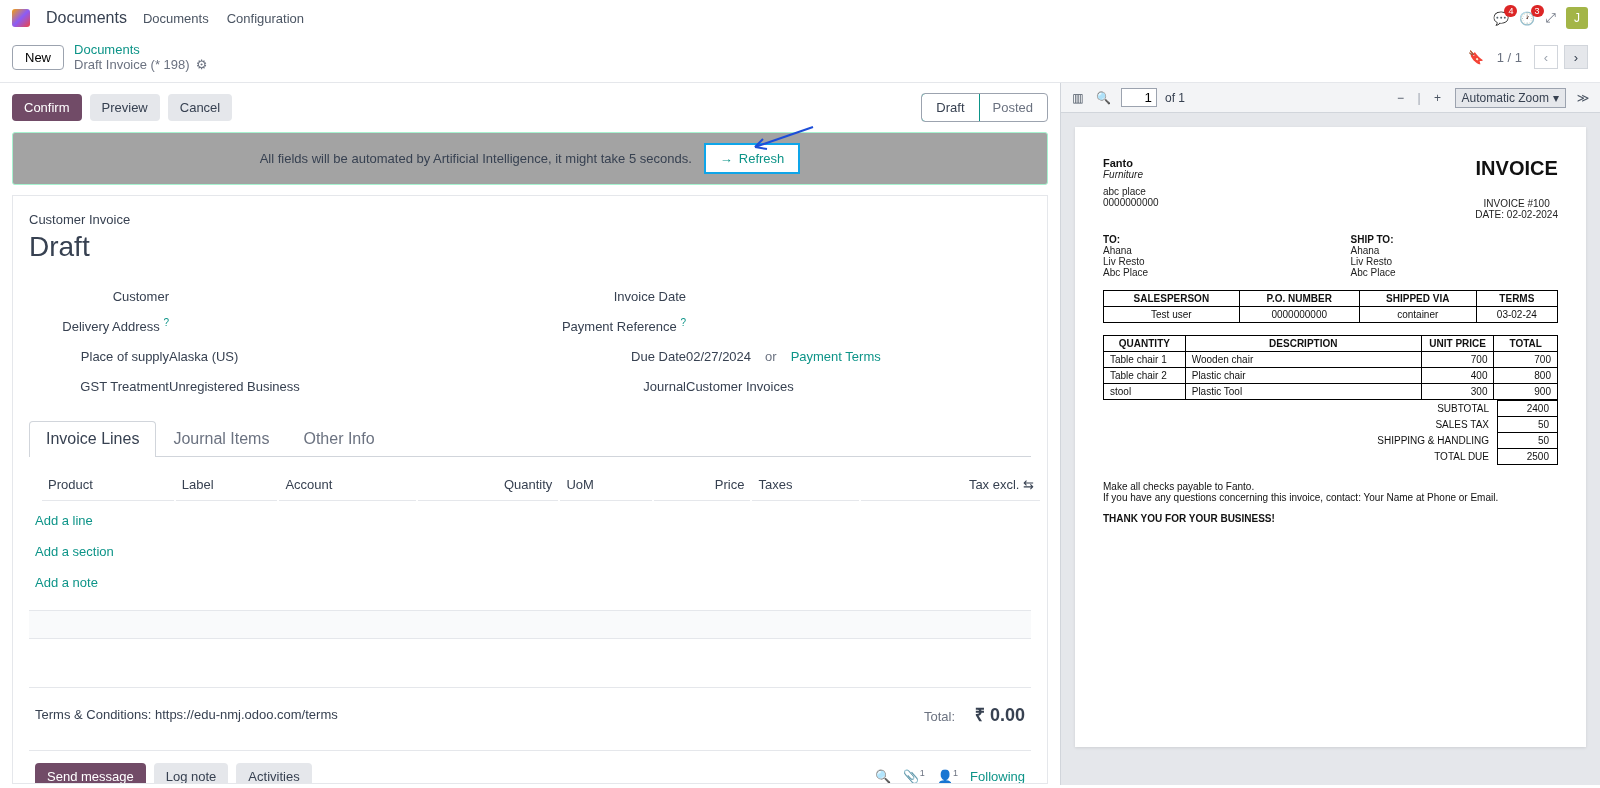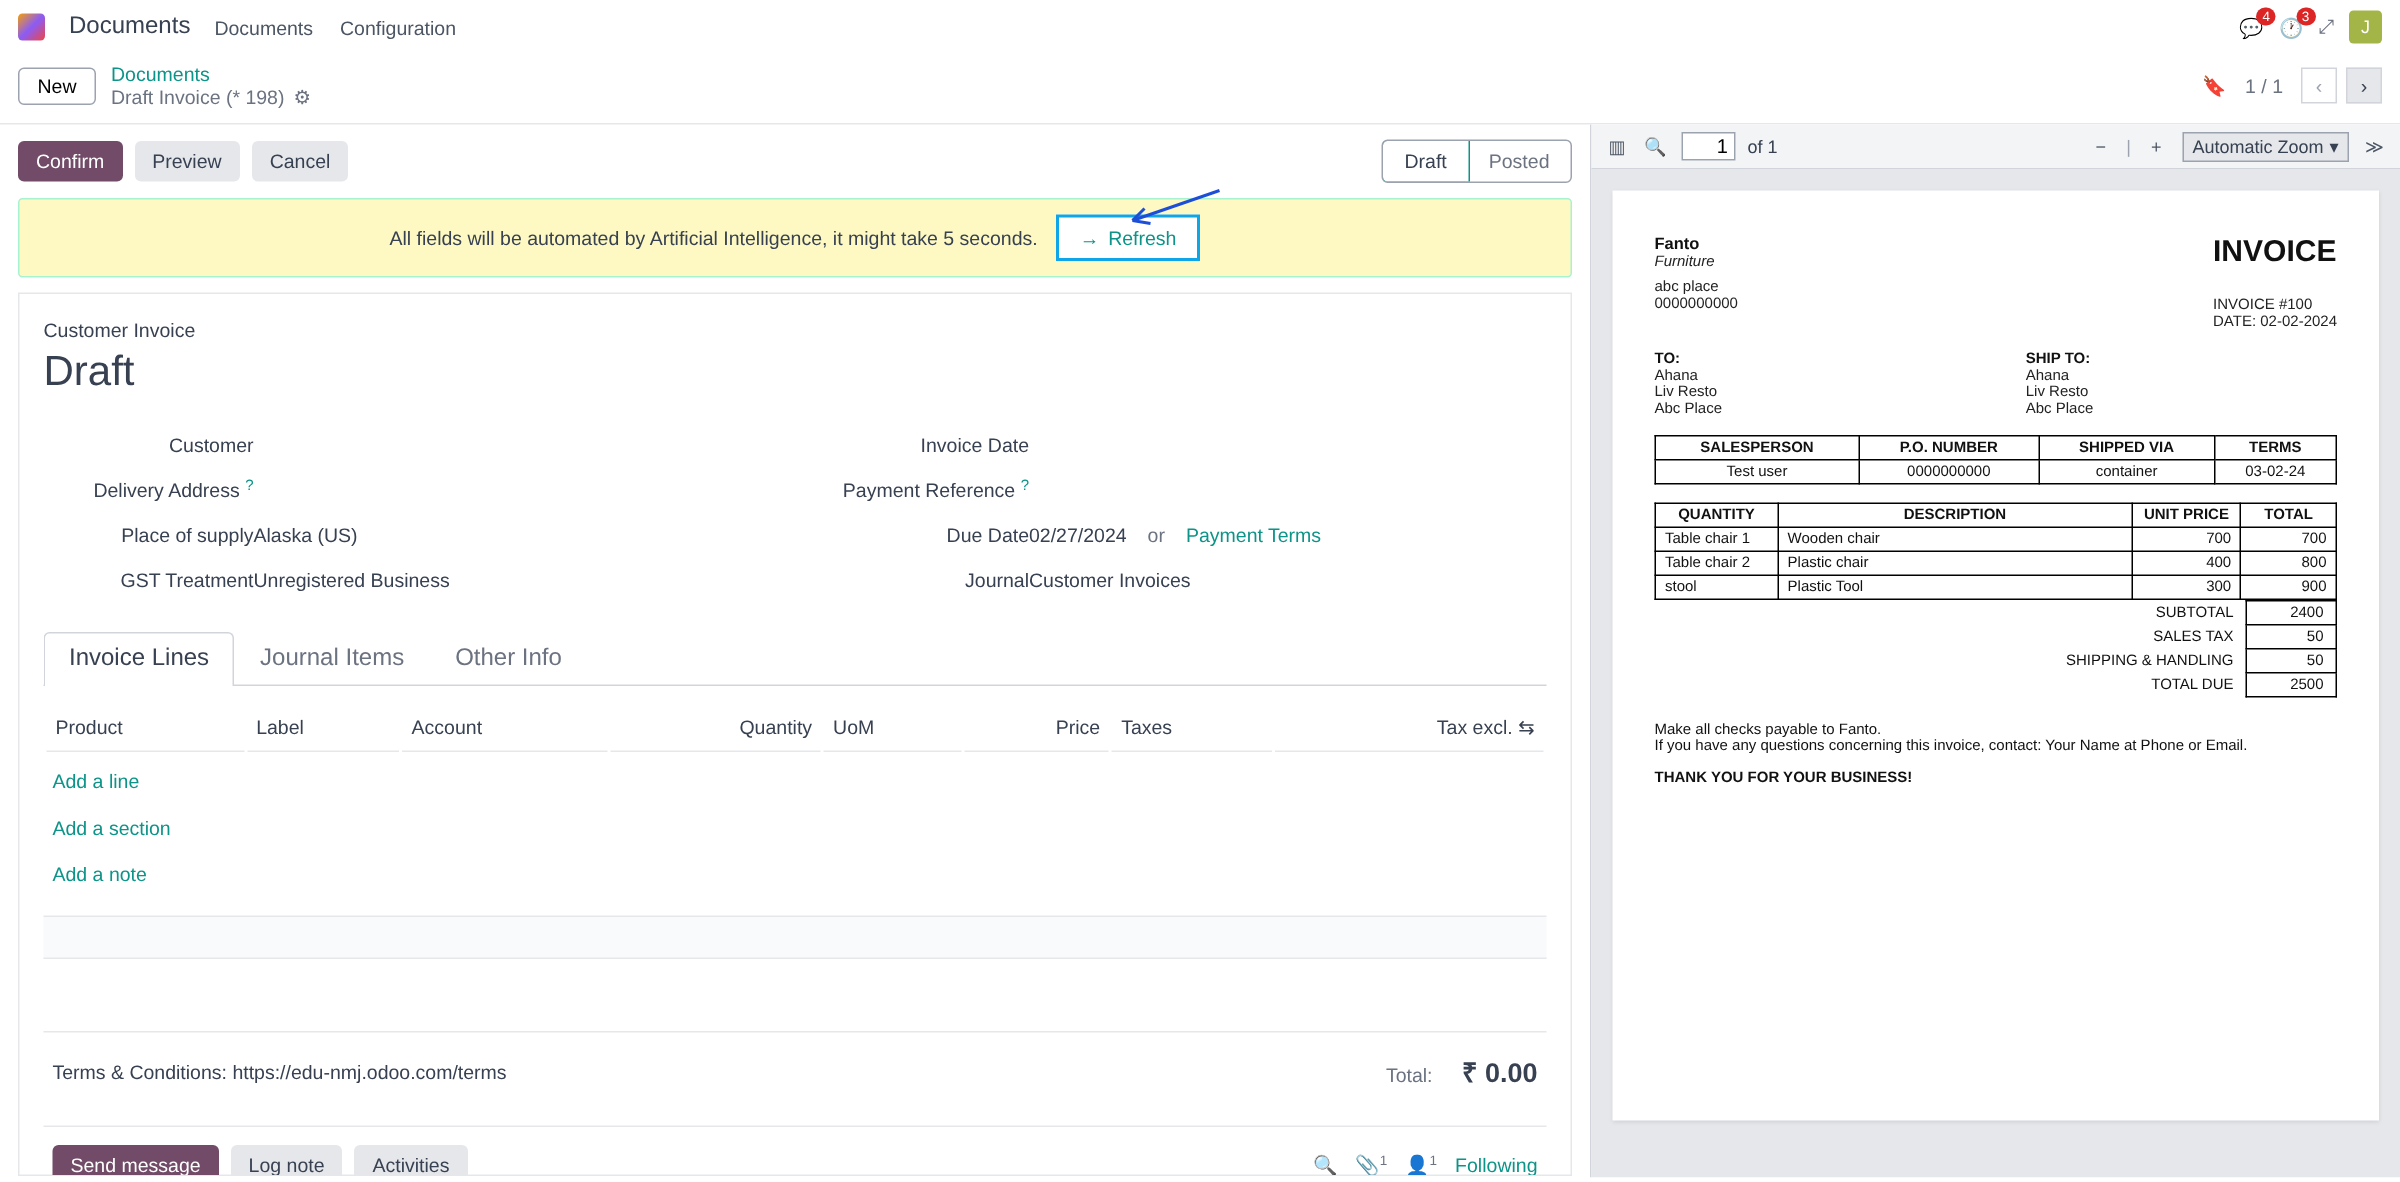--- a/index.html
+++ b/index.html
@@ -30,37 +30,37 @@
 .left { flex: 1; padding: 10px 12px 1px; display: flex; flex-direction: column; overflow: hidden; }
 .actionbar { display: flex; align-items: center; justify-content: space-between; margin-bottom: 10px; }
 .actions { display: flex; gap: 8px; }
 .btn { padding: 6px 12px; border: none; border-radius: 4px; cursor: pointer; font-size: 13px; }
 .btn-primary { background: #714b67; color: #fff; }
 .btn-sec { background: #e5e7eb; color: #374151; }
 .status-pill { display: flex; border: 1px solid #9ca3af; border-radius: 4px; overflow: hidden; }
 .status-pill .seg { padding: 6px 14px; font-size: 13px; position: relative; }
 .status-pill .seg.active { border: 1px solid #0d9488; margin: -1px; border-radius: 4px 0 0 4px; }
 .status-pill .seg.posted { color: #6b7280; }
-.info-banner { background: #fef9c3; border: 1px solid #a7f3d0; padding: 10px; display: flex; align-items: center; justify-content: center; gap: 12px; font-size: 13px; color: #374151; position: relative; border-radius: 3px; }
+.info-banner { background: #a3a3a3; border: 1px solid #a7f3d0; padding: 10px; display: flex; align-items: center; justify-content: center; gap: 12px; font-size: 13px; color: #374151; position: relative; border-radius: 3px; }
 .refresh-btn { border: 2px solid #0ea5e9; background: #fff; color: #0d9488; padding: 6px 14px; cursor: pointer; display: flex; align-items: center; gap: 6px; font-size: 13px; }
 .arrow-annot { position: absolute; right: 232px; top: -8px; color: #1d4ed8; pointer-events: none; }
 .form-card { border: 1px solid #e5e7eb; margin-top: 10px; padding: 16px; flex: 1; overflow: auto; }
 .form-title-small { font-size: 13px; color: #374151; margin-bottom: 4px; }
 .form-title { font-size: 28px; font-weight: 500; margin-bottom: 18px; }
 .form-grid { display: grid; grid-template-columns: 1fr 1fr; gap: 0 32px; text-align: right; }
 .field { display: flex; align-items: center; min-height: 30px; }
 .field label { width: 140px; color: #374151; font-size: 13px; }
 .field .val { color: #374151; font-size: 13px; }
 .qmark { color: #0d9488; font-size: 10px; vertical-align: super; }
 .or { color: #6b7280; margin: 0 14px; }
 .link { color: #0d9488; cursor: pointer; }
 .tabs { display: flex; border-bottom: 1px solid #d1d5db; margin-top: 20px; }
 .tab { padding: 8px 16px; border: 1px solid transparent; border-bottom: none; cursor: pointer; font-size: 16px; color: #6b7280; }
 .tab.active { border-color: #d1d5db; background: #fff; color: #374151; border-radius: 4px 4px 0 0; margin-bottom: -1px; }
-.tbl { width: 100%; margin-top: 10px; }
+.tbl { width: 100%; margin-top: 10px; margin-left: 11px; }
 .tbl th { text-align: left; font-weight: 500; color: #374151; padding: 8px 6px; border-bottom: 1px solid #e5e7eb; font-size: 13px; }
 .tbl th.r { text-align: right; }
 .addrow { display: flex; gap: 16px; padding: 10px 6px 20px; border-bottom: 1px solid #e5e7eb; flex-direction: column; }
 .addrow span { color: #0d9488; cursor: pointer; font-size: 13px; }
 .spacer-block { height: 28px; border-bottom: 1px solid #e5e7eb; background: #f9fafb; }
 .spacer-block2 { height: 48px; }
 .totals-row { display: flex; justify-content: space-between; align-items: center; padding: 14px 6px; border-top: 1px solid #e5e7eb; }
 .terms { font-size: 13px; color: #374151; }
 .total-lbl { color: #6b7280; margin-right: 16px; }
 .total-val { font-size: 18px; font-weight: 600; }
@@ -71,21 +71,21 @@
 .today-sep { text-align: right; color: #8b5cf6; font-size: 13px; padding: 10px 0 4px; font-weight: 600; }
 .pdfpane { width: 540px; border-left: 1px solid #d1d5db; background: #fff; display: flex; flex-direction: column; }
 .pdftb { height: 30px; background: #f3f4f6; border-bottom: 1px solid #d1d5db; display: flex; align-items: center; padding: 0 8px; gap: 8px; font-size: 12px; color: #374151; }
 .pdftb .pgin { width: 36px; text-align: right; border: 1px solid #9ca3af; background: #fff; padding: 1px 4px; }
 .pdftb .spacer { flex: 1; }
 .pdftb .zoom { border: 1px solid #9ca3af; background: #e5e7eb; padding: 2px 6px; display: flex; align-items: center; gap: 4px; }
 .pdftb .tool { cursor: pointer; color: #4b5563; width: 18px; text-align: center; }
 .pdfbody { flex: 1; background: #e5e7eb; padding: 14px; overflow: auto; }
 .page { background: #fff; width: 100%; min-height: 620px; padding: 30px 28px; font-size: 11px; color: #111; box-shadow: 0 1px 3px rgba(0,0,0,.1); }
 .inv-head { display: flex; justify-content: space-between; }
-.inv-head .r { text-align: left; }
+.inv-head .r { text-align: center; }
 .company { font-weight: 700; }
 .inv-title { font-size: 20px; font-weight: 700; }
 .addr { margin-top: 6px; }
 .small { font-size: 10px; color: #222; }
 .section-grid { display: flex; gap: 40px; margin-top: 14px; }
 .section-grid .col { flex: 1; }
 .lbl-b { font-weight: 700; font-size: 10px; }
 .comm { margin-top: 14px; }
 .ordtbl { width: 100%; border-collapse: collapse; margin-top: 12px; font-size: 10px; }
 .ordtbl th, .ordtbl td { border: 1px solid #000; padding: 2px 6px; }

